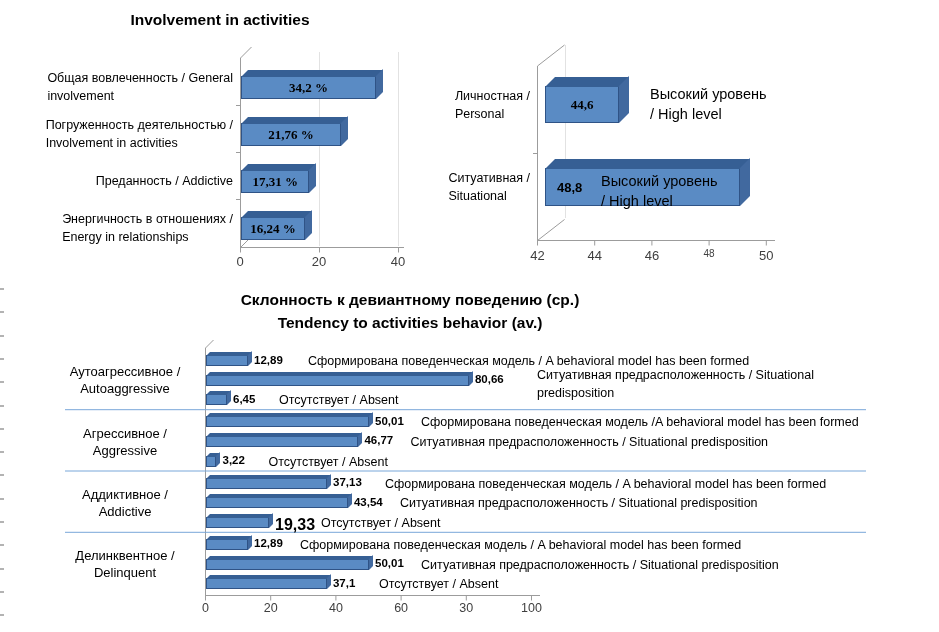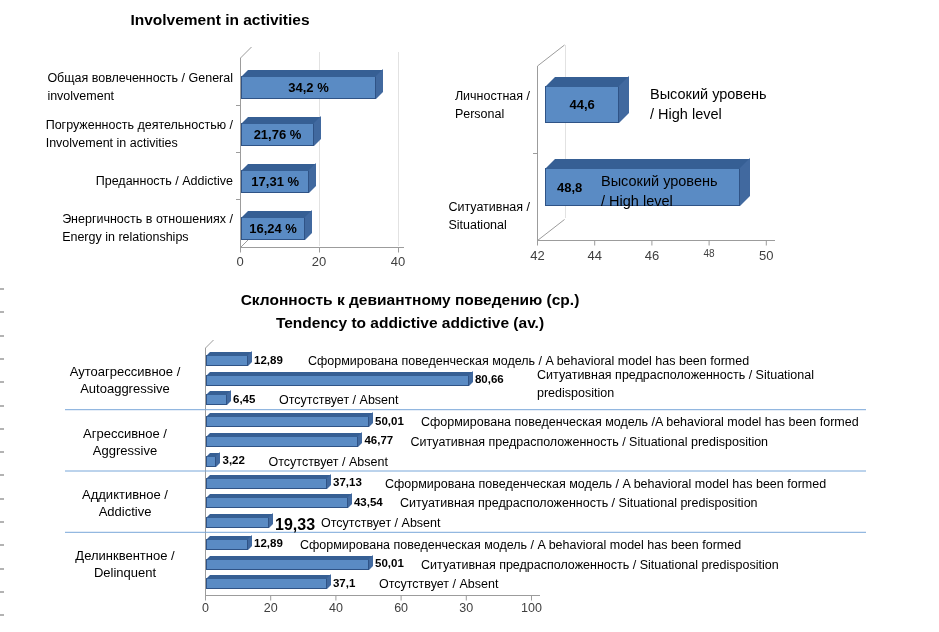--- a/index.html
+++ b/index.html
@@ -7,21 +7,21 @@
           font-family:"Liberation Sans",sans-serif;color:#000;}
   svg.overlay{position:absolute;left:0;top:0;pointer-events:none;}
   .title{position:absolute;font-weight:bold;font-size:15.5px;line-height:23px;text-align:center;color:#000;}
   .cat{position:absolute;display:flex;align-items:center;justify-content:flex-end;color:#000;}
   .cat > span{display:block;text-align:left;white-space:pre-line;font-size:12.5px;line-height:18px;}
   .bar3d{position:absolute;background:var(--face);border:1px solid var(--bd);box-sizing:border-box;}
   .bar3d::before{content:"";position:absolute;left:-1px;width:calc(100% + 2px);height:var(--d);
       top:calc(0px - var(--d));background:var(--topc);transform:skewX(-45deg);transform-origin:left bottom;}
   .bar3d::after{content:"";position:absolute;right:calc(0px - var(--d) - 1px);top:-1px;width:var(--d);
       height:calc(100% + 2px);background:var(--sidec);transform:skewY(-45deg);transform-origin:left top;}
-  .valin{position:absolute;left:0;right:0;text-align:center;font-weight:bold;color:#000;}
+  .valin{position:absolute;left:0;right:0;text-align:center;font-weight:bold;color:#000;font-family:Liberation Serif, serif;}
   .vfree{position:absolute;font-weight:bold;color:#000;}
   .tick{position:absolute;transform:translateX(-50%);color:#3f3f3f;}
   .ann{position:absolute;font-size:14.5px;line-height:20px;white-space:pre-line;color:#000;}
   .note{position:absolute;font-size:12.5px;line-height:18px;white-space:pre-line;color:#000;}
   .glabel{position:absolute;text-align:center;font-size:13px;line-height:17px;white-space:pre-line;color:#000;}
   .dash{position:absolute;left:0;width:4px;height:2px;background:#b3b3b3;}
 </style>
 </head>
 <body>
 
@@ -76,21 +76,21 @@
           <span>Общая вовлеченность / General
 involvement</span>
         </div>
         <div class="bar3d" style="left: 241px; top: 75.5px; width: 135.09px; height: 23px; --d: 7px; --face: #5a8bc4; --topc: #365f94; --sidec: #41699f; --bd: #2f5386;">
           <div class="valin" style="top: 3px; font-size: 13px;">34,2 %</div>
         </div>
         <div class="cat" style="right: 706px; top: 116px; height: 36px; width: 200px;">
           <span>Погруженность деятельностью /
 Involvement in activities</span>
         </div>
-        <div class="bar3d" style="left: 241px; top: 122.5px; width: 73px; height: 23px; padding-left: 8px; --d: 7px; --face: #5a8bc4; --topc: #365f94; --sidec: #41699f; --bd: #2f5386;">
+        <div class="bar3d" style="left: 241px; top: 122.5px; width: 100px; height: 23px; padding-left: 8px; --d: 7px; --face: #5a8bc4; --topc: #365f94; --sidec: #41699f; --bd: #2f5386;">
           <div class="valin" style="top: 3px; font-size: 13px;">21,76 %</div>
         </div>
         <div class="cat" style="right: 706px; top: 163px; height: 36px; width: 200px;">
           <span>Преданность / Addictive</span>
         </div>
         <div class="bar3d" style="left: 241px; top: 169.5px; width: 68.3745px; height: 23px; --d: 7px; --face: #5a8bc4; --topc: #365f94; --sidec: #41699f; --bd: #2f5386;">
           <div class="valin" style="top: 3px; font-size: 13px;">17,31 %</div>
         </div>
         <div class="cat" style="right: 706px; top: 210px; height: 36px; width: 200px;">
           <span>Энергичность в отношениях /
@@ -113,35 +113,35 @@
         <div class="tick" style="left: 766.3px; top: 248px; font-size: 13px;">50</div>
         <div class="cat" style="right: 409px; top: 86.5px; height: 36px; width: 140px;">
           <span>Личностная /
 Personal</span>
         </div>
         <div class="bar3d" style="left: 545px; top: 86px; width: 74.425px; height: 37px; --d: 10px; --face: #5a8bc4; --topc: #365f94; --sidec: #41699f; --bd: #2f5386;">
           <div class="valin" style="top: 10px; font-size: 13px;">44,6</div>
         </div>
         <div class="ann" style="left: 650px; top: 84px;">Высокий уровень
 / High level</div>
-        <div class="cat" style="right: 409px; top: 169px; height: 36px; width: 140px; margin-top: 29px;">
+        <div class="cat" style="right: 409px; top: 169px; height: 36px; width: 140px;">
           <span>Ситуативная /
 Situational</span>
         </div>
         <div class="bar3d" style="left: 545px; top: 168px; width: 194.65px; height: 38px; --d: 10px; --face: #5a8bc4; --topc: #365f94; --sidec: #41699f; --bd: #2f5386;"></div>
         <div class="vfree" style="left: 557px; top: 180px; font-size: 13px;">48,8</div>
         <div class="ann" style="left: 601px; top: 171px;">Высокий уровень
 /  High level</div>
       </div>
   </section>
 
   <section>
     <div class="title" style="left:150px;top:288px;width:520px;">
       <div>Склонность к девиантному  поведению (ср.)</div>
-      <div>Tendency to addictive addictive (av.)</div>
+      <div>Tendency to activities behavior (av.)</div>
     </div>
     <div id="plot3">
         <div class="tick" style="left: 205.5px; top: 601px; font-size: 12.5px;">0</div>
         <div class="tick" style="left: 270.7px; top: 601px; font-size: 12.5px;">20</div>
         <div class="tick" style="left: 335.9px; top: 601px; font-size: 12.5px;">40</div>
         <div class="tick" style="left: 401.1px; top: 601px; font-size: 12.5px;">60</div>
         <div class="tick" style="left: 466.3px; top: 601px; font-size: 12.5px;">30</div>
         <div class="tick" style="left: 531.5px; top: 601px; font-size: 12.5px; text-align: right;">100</div>
         <div class="glabel" style="left: 60px; width: 130px; top: 363.3px;">Аутоагрессивное /
 Autoaggressive</div>

